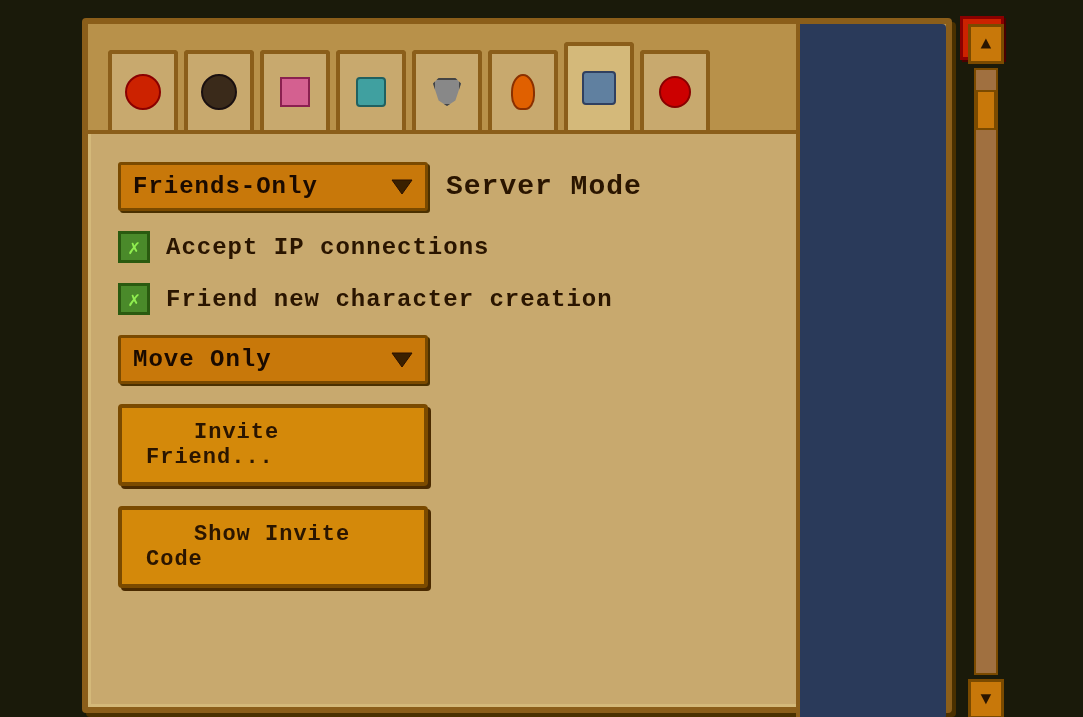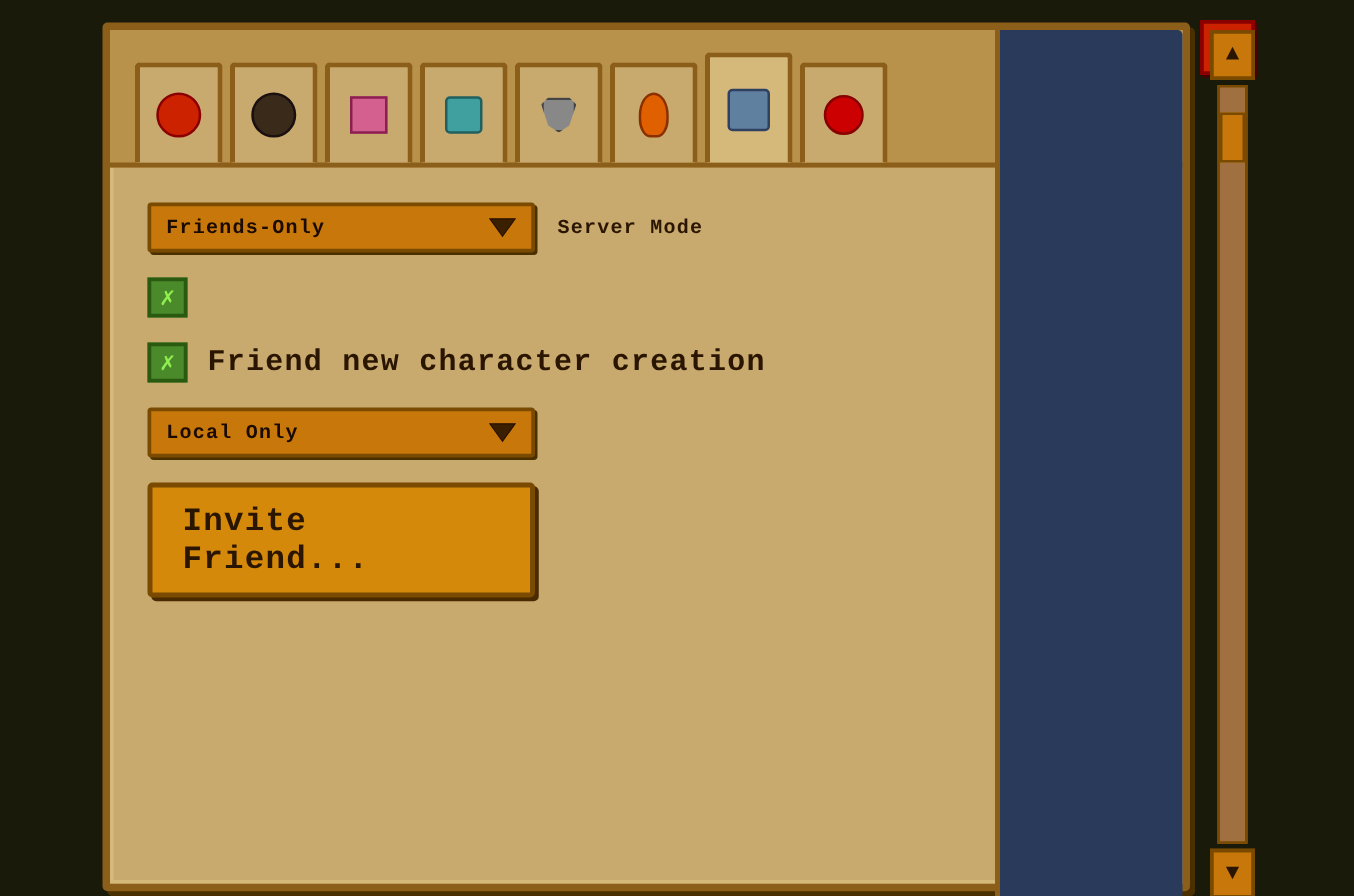--- a/index.html
+++ b/index.html
@@ -100,29 +100,29 @@
       display: flex;
       align-items: center;
       justify-content: space-between;
       width: 310px;
       cursor: pointer;
       box-shadow: 2px 2px 0 #4a3000;
     }
 
     .dropdown-text {
       color: #1a0a00;
-      font-size: 16px;
+      font-size: 24px;
       font-weight: bold;
       font-family: 'Courier New', monospace;
       letter-spacing: 1px;
     }
 
     .label-text {
       color: #2a1500;
-      font-size: 16px;
+      font-size: 28px;
       font-family: 'Courier New', monospace;
       font-weight: bold;
       letter-spacing: 1px;
     }
 
     
     .checkbox-row {
       display: flex;
       align-items: center;
       gap: 16px;
@@ -162,24 +162,25 @@
       padding: 12px 24px;
       cursor: pointer;
       display: inline-block;
       box-shadow: 3px 3px 0 #4a2a00;
       width: 310px;
       text-align: left;
     }
 
     .action-btn-text {
       color: #2a1500;
-      font-size: 26px;
+      font-size: 22px;
       font-family: 'Courier New', monospace;
       font-weight: bold;
       letter-spacing: 1px;
+      margin-left: 48px;
     }
 
     
     .scrollbar-panel {
       position: absolute;
       right: -60px;
       top: 0;
       width: 40px;
       height: 695px;
       display: flex;
@@ -326,42 +327,46 @@
             <polygon points="1,2 21,2 11,16" fill="#3a2000" stroke="#2a1000" stroke-width="1"></polygon>
           </svg>
         </div>
         <span class="label-text">Server Mode</span>
       </div>
 
       <div class="checkbox-row">
         <div class="checkbox">
           <span class="checkbox-mark">✗</span>
         </div>
+        <span class="checkbox-label">Accept IP connections</span>
       </div>
 
       <div class="checkbox-row">
         <div class="checkbox">
           <span class="checkbox-mark">✗</span>
         </div>
         <span class="checkbox-label">Friend new character creation</span>
       </div>
 
       <div class="dropdown-row">
         <div class="dropdown">
-          <span class="dropdown-text">Local Only</span>
+          <span class="dropdown-text">Move Only</span>
           <svg width="22" height="18" viewBox="0 0 22 18">
             <polygon points="1,2 21,2 11,16" fill="#3a2000" stroke="#2a1000" stroke-width="1"></polygon>
           </svg>
         </div>
       </div>
 
       <div class="action-btn">
         <span class="action-btn-text">Invite Friend...</span>
       </div>
 
+      <div class="action-btn">
+        <span class="action-btn-text">Show Invite Code</span>
+      </div>
 
 
     </div>
 
     <div class="right-panel"></div>
 
     <div class="scrollbar-panel">
       <div class="scroll-arrow">
         <span>▲</span>
       </div>

